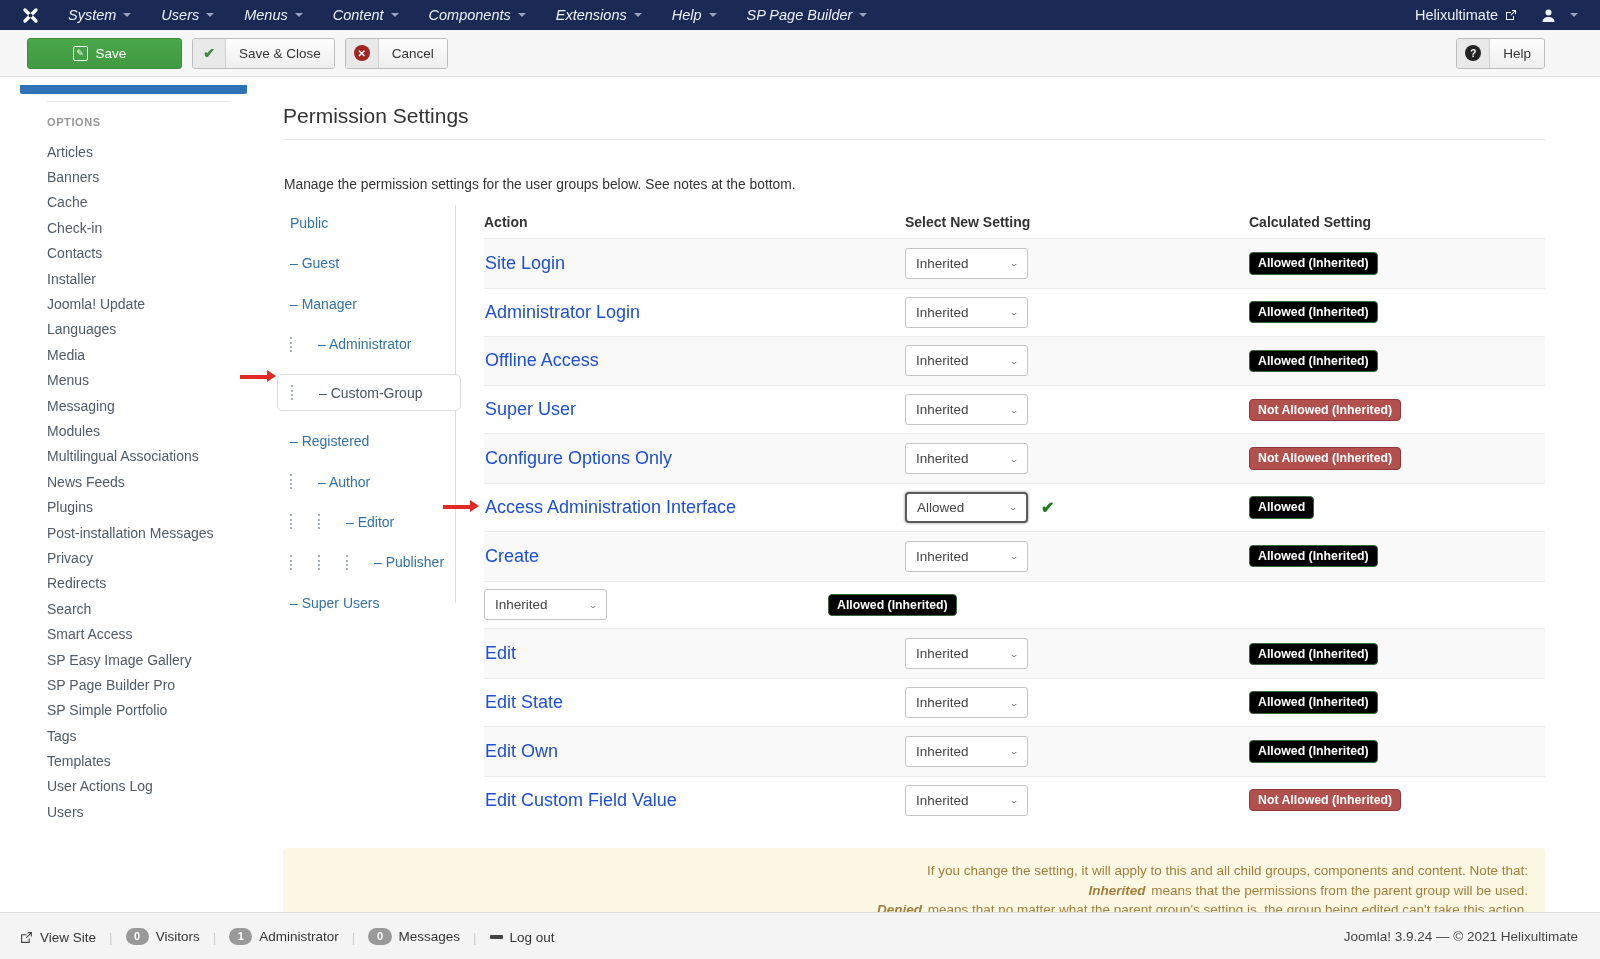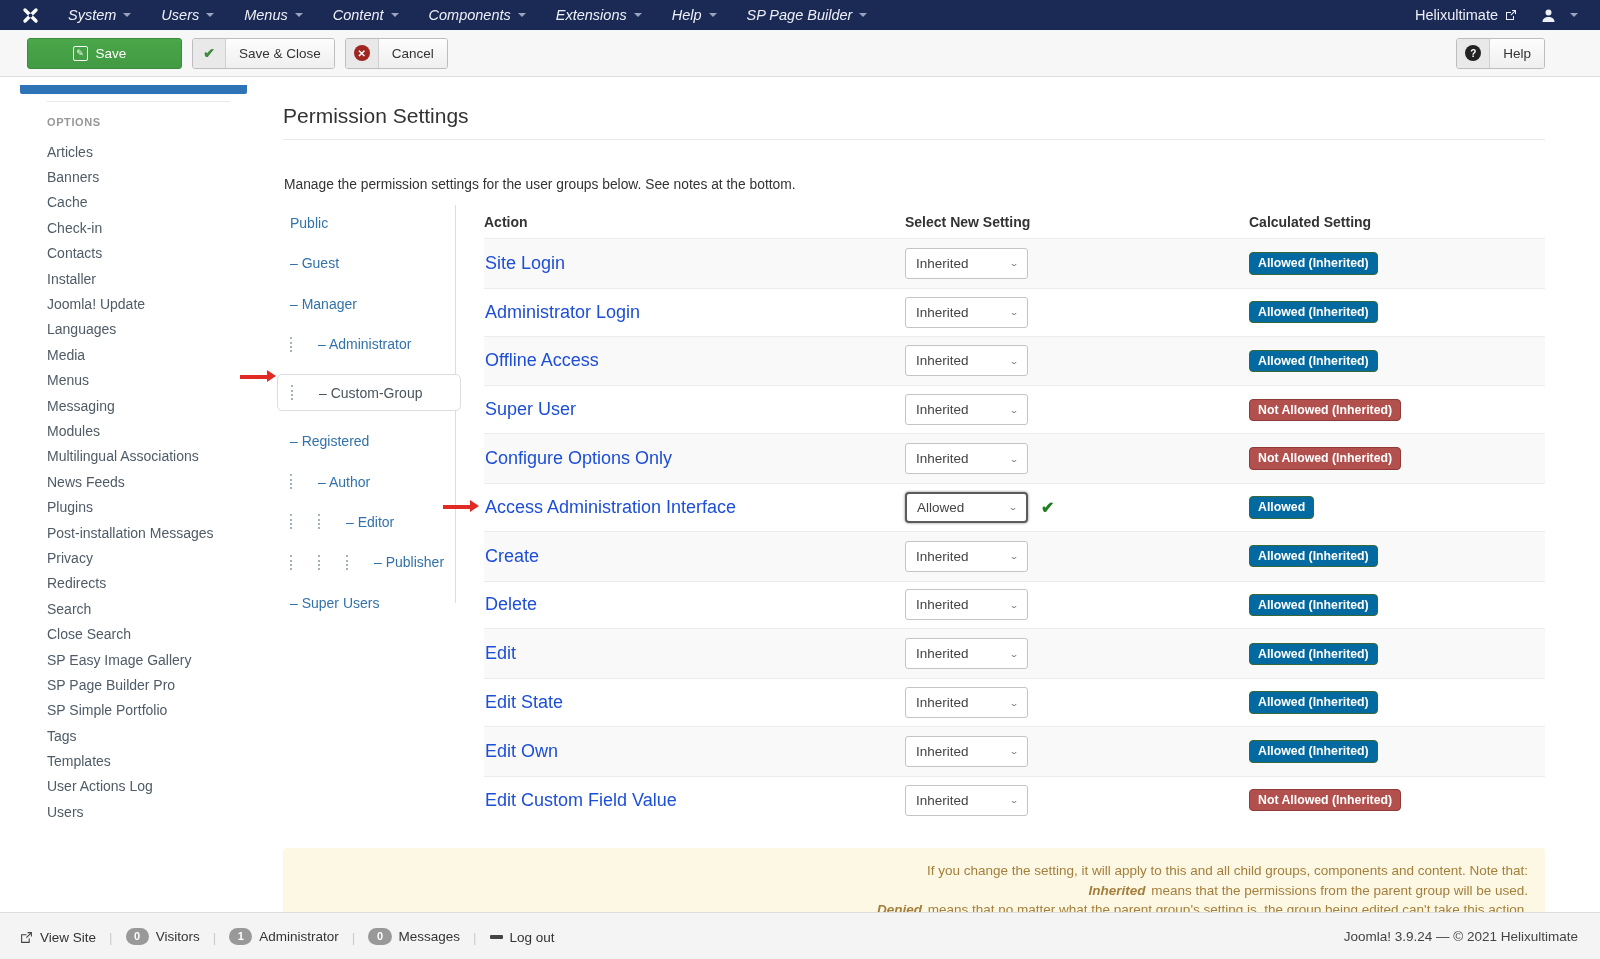--- a/index.html
+++ b/index.html
@@ -74,21 +74,21 @@
   .pcell.setting { width:344px; display:flex; align-items:center; }
   .pcell.calc { flex:1; }
   .select { width:123px; height:31px; background:#fff; border:1px solid #c4c4c4; border-radius:3px;
     display:flex; align-items:center; font-size:13.5px; color:#444; padding:0 8px 0 10px; cursor:pointer; }
   .select .sel-caret { margin-left:auto; color:#777; font-size:12px; transform:scaleY(0.7); }
   .select.focused { border:2px solid #5b5b5b; border-radius:4px; box-shadow:0 0 2px 1px #c6c6c6; }
   .check-icon { display:none; color:#1f7d1f; font-size:16px; font-weight:bold; margin-left:13px; }
   .check-icon.show { display:inline; }
   .badge { display:inline-block; font-size:12.3px; font-weight:bold; color:#fff; padding:4px 8px;
     border-radius:4px; line-height:1; }
-  .badge.success { background:#0369a1; border:1px solid #386738; }
+  .badge.success { background:#000000; border:1px solid #386738; }
   .badge.danger  { background:#b2504d; border:1px solid #8f3a38; }
 
   
   .red-arrow { position:absolute; height:3.5px; background:#e12a26; z-index:6; }
   .red-arrow::after { content:''; position:absolute; right:-9px; top:-5px;
     border-left:9px solid #e12a26; border-top:6px solid transparent; border-bottom:6px solid transparent; }
   .tree-arrow { left:240px; top:375px; width:27px; }
   .row-arrow { display:none; left:-41px; top:22.5px; width:27px; }
   .row-arrow.show { display:block; }
 
@@ -283,21 +283,21 @@
 
     <div class="side-item">
       <span>Redirects</span>
     </div>
 
     <div class="side-item">
       <span>Search</span>
     </div>
 
     <div class="side-item">
-      <span>Close Search</span>
+      <span>Smart Access</span>
     </div>
 
     <div class="side-item">
       <span>SP Easy Image Gallery</span>
     </div>
 
     <div class="side-item">
       <span>SP Page Builder Pro</span>
     </div>
 
@@ -502,21 +502,20 @@
           </div>
 
         </div>
         <div class="pcell calc">
           <span class="badge success">Allowed (Inherited)</span>
         </div>
       </div>
 
       <div class="prow">
 
-        <div class="pcell action">Delete</div>
         <div class="pcell setting">
           <div class="select">
             <span>Inherited</span>
             <span class="sel-caret">⌄</span>
           </div>
 
         </div>
         <div class="pcell calc">
           <span class="badge success">Allowed (Inherited)</span>
         </div>

